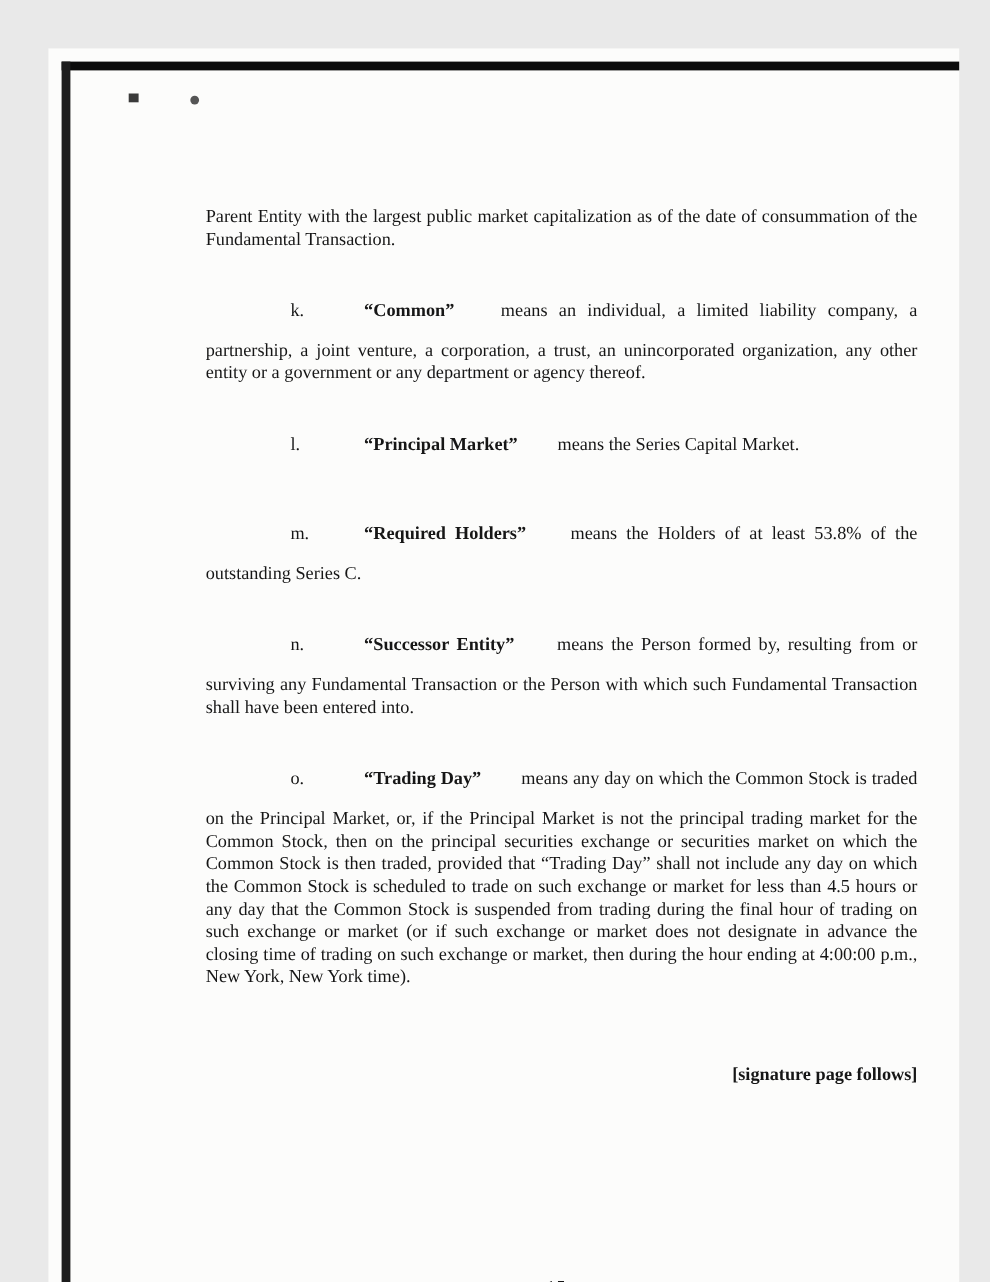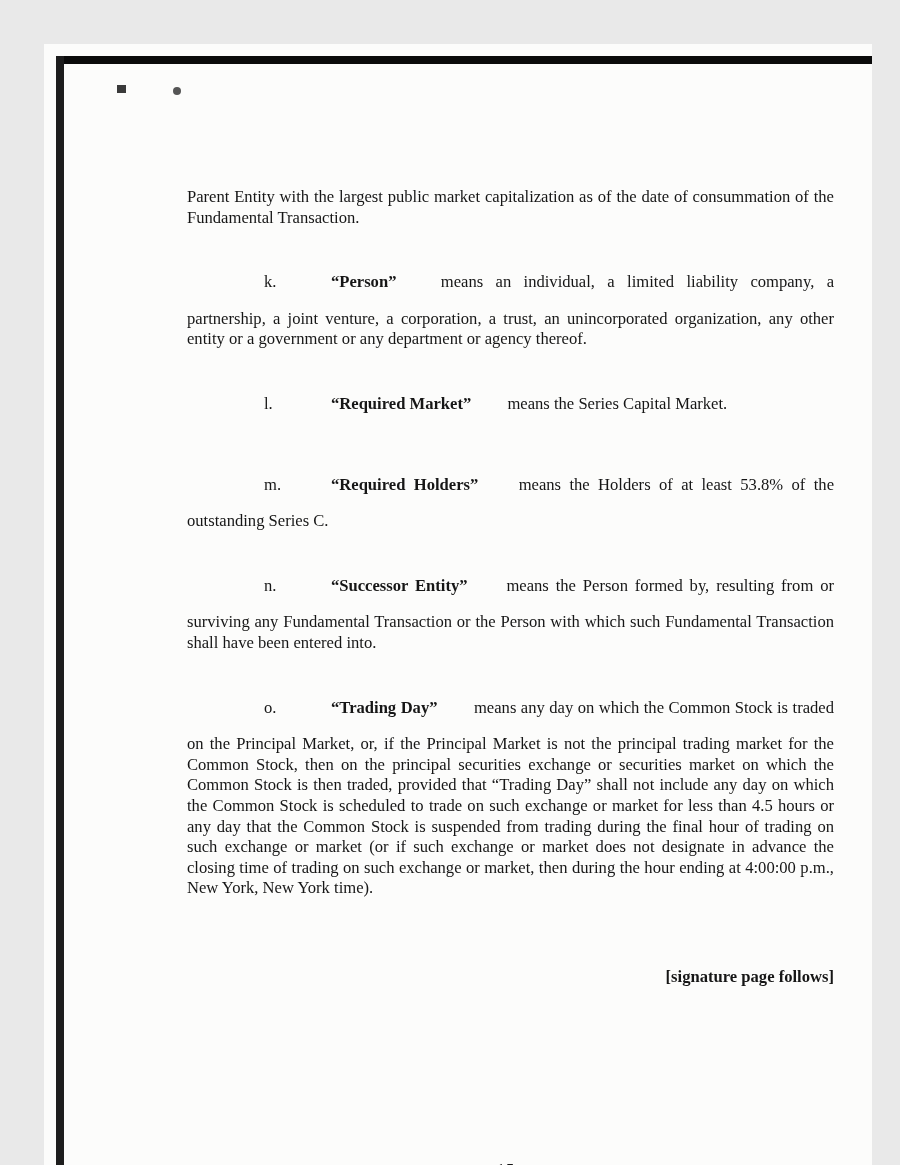--- a/index.html
+++ b/index.html
@@ -72,23 +72,23 @@
   <div class="edge edge-bottom"></div>
   <div class="edge edge-left"></div>
 
   <div class="scan-dash"></div>
   <div class="scan-dot"></div>
 
   <div class="content">
 
     <p class="para">Parent Entity with the largest public market capitalization as of the date of consummation of the Fundamental Transaction.</p>
 
-    <p class="para"><span class="letterbox"><span>k.</span></span><span class="term">“Person”</span><span> means an individual, a limited liability company, a partnership, a joint venture, a corporation, a trust, an unincorporated organization, any other entity or a government or any department or agency thereof.</span></p>
+    <p class="para"><span class="letterbox"><span>k.</span></span><span class="term">“Common”</span><span> means an individual, a limited liability company, a partnership, a joint venture, a corporation, a trust, an unincorporated organization, any other entity or a government or any department or agency thereof.</span></p>
 
-    <p class="para"><span class="letterbox"><span>l.</span></span><span class="term">“Required Market”</span><span> means the Series Capital Market.</span></p>
+    <p class="para"><span class="letterbox"><span>l.</span></span><span class="term">“Principal Market”</span><span> means the Series Capital Market.</span></p>
 
     <p class="para"><span class="letterbox"><span>m.</span></span><span class="term">“Required Holders”</span><span> means the Holders of at least 53.8% of the outstanding Series C.</span></p>
 
     <p class="para"><span class="letterbox"><span>n.</span></span><span class="term">“Successor Entity”</span><span> means the Person formed by, resulting from or surviving any Fundamental Transaction or the Person with which such Fundamental Transaction shall have been entered into.</span></p>
 
     <p class="para"><span class="letterbox"><span>o.</span></span><span class="term">“Trading Day”</span><span> means any day on which the Common Stock is traded on the Principal Market, or, if the Principal Market is not the principal trading market for the Common Stock, then on the principal securities exchange or securities market on which the Common Stock is then traded, provided that “Trading Day” shall not include any day on which the Common Stock is scheduled to trade on such exchange or market for less than 4.5 hours or any day that the Common Stock is suspended from trading during the final hour of trading on such exchange or market (or if such exchange or market does not designate in advance the closing time of trading on such exchange or market, then during the hour ending at 4:00:00 p.m., New York, New York time).</span></p>
 
     <p class="sig-note">[signature page follows]</p>
 
   </div>

